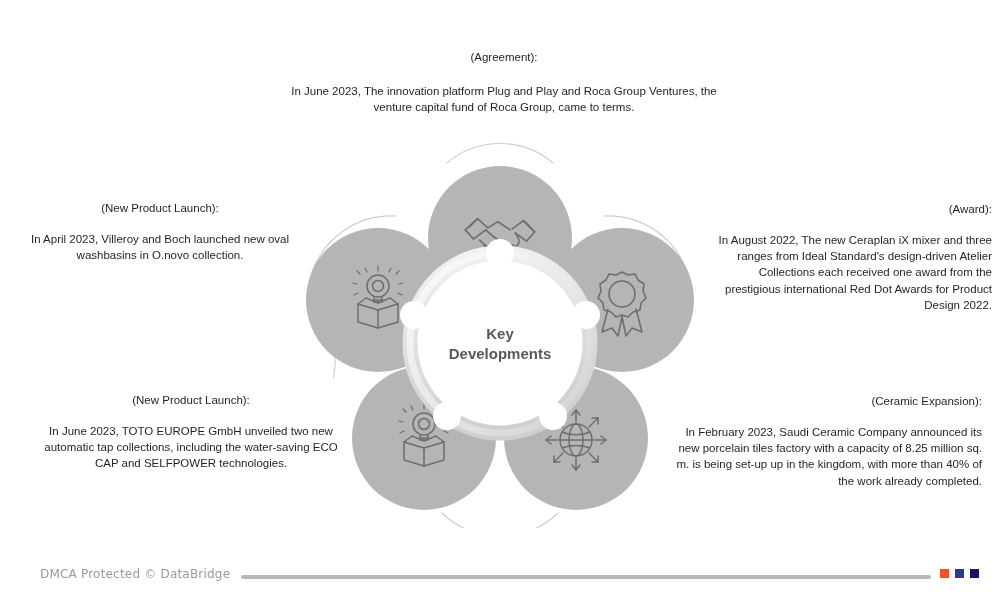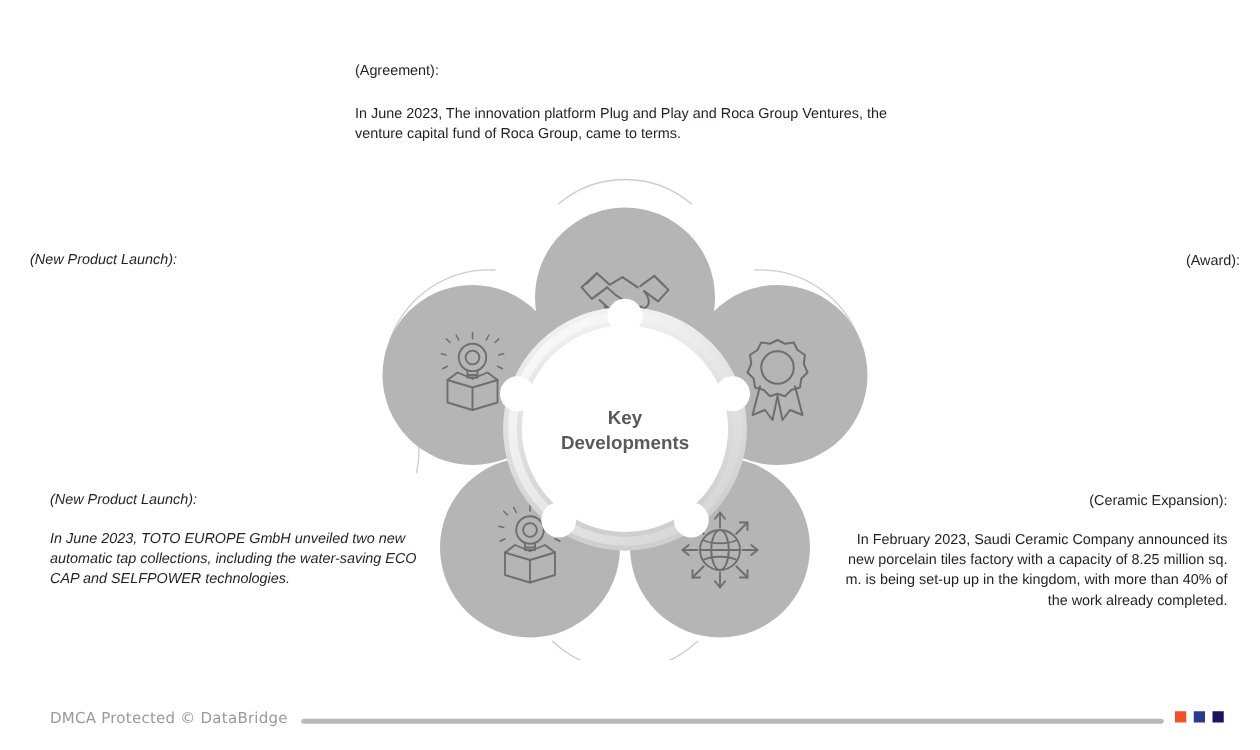--- a/index.html
+++ b/index.html
@@ -29,23 +29,23 @@
     color:#231f20;
     margin:0 0 14px 0;
     line-height:1.35;
   }
   .callout .body{
     font-size:11.5px;
     color:#231f20;
     margin:0;
     line-height:1.42;
   }
-  .align-right{text-align:left;font-style:italic;}
+  .align-right{text-align:center;}
   .align-left{text-align:right;}
-  .align-center{}
+  .align-center{text-align:center;}
 
   #callout-agreement{left:284px;top:50px;width:440px;}
   #callout-agreement .cat{margin-bottom:17px;}
   #callout-npl-left{left:24px;top:201px;width:272px;}
   #callout-award{left:710px;top:202px;width:282px;}
   #callout-npl-bottom{left:40px;top:393px;width:302px;}
   #callout-business{left:670px;top:394px;width:312px;}
 
   
   .footer{
@@ -227,24 +227,26 @@
     </svg>
   </div>
 
   <div class="callout align-center" id="callout-agreement">
     <p class="cat">(Agreement):</p>
     <p class="body">In June 2023, The innovation platform Plug and Play and Roca Group Ventures, the venture capital fund of Roca Group, came to terms.</p>
   </div>
 
   <div class="callout align-right" id="callout-npl-left">
     <p class="cat">(New Product Launch):</p>
+    <p class="body">In April 2023, Villeroy and Boch launched new oval washbasins in O.novo collection.</p>
   </div>
 
   <div class="callout align-left" id="callout-award">
     <p class="cat">(Award):</p>
+    <p class="body">In August 2022, The new Ceraplan iX mixer and three ranges from Ideal Standard's design-driven Atelier Collections each received one award from the prestigious international Red Dot Awards for Product Design 2022.</p>
   </div>
 
   <div class="callout align-right" id="callout-npl-bottom">
     <p class="cat">(New Product Launch):</p>
     <p class="body">In June 2023, TOTO EUROPE GmbH unveiled two new automatic tap collections, including the water-saving ECO CAP and SELFPOWER technologies.</p>
   </div>
 
   <div class="callout align-left" id="callout-business">
     <p class="cat">(Ceramic Expansion):</p>
     <p class="body">In February 2023, Saudi Ceramic Company announced its new porcelain tiles factory with a capacity of 8.25 million sq. m. is being set-up up in the kingdom, with more than 40% of the work already completed.</p>

